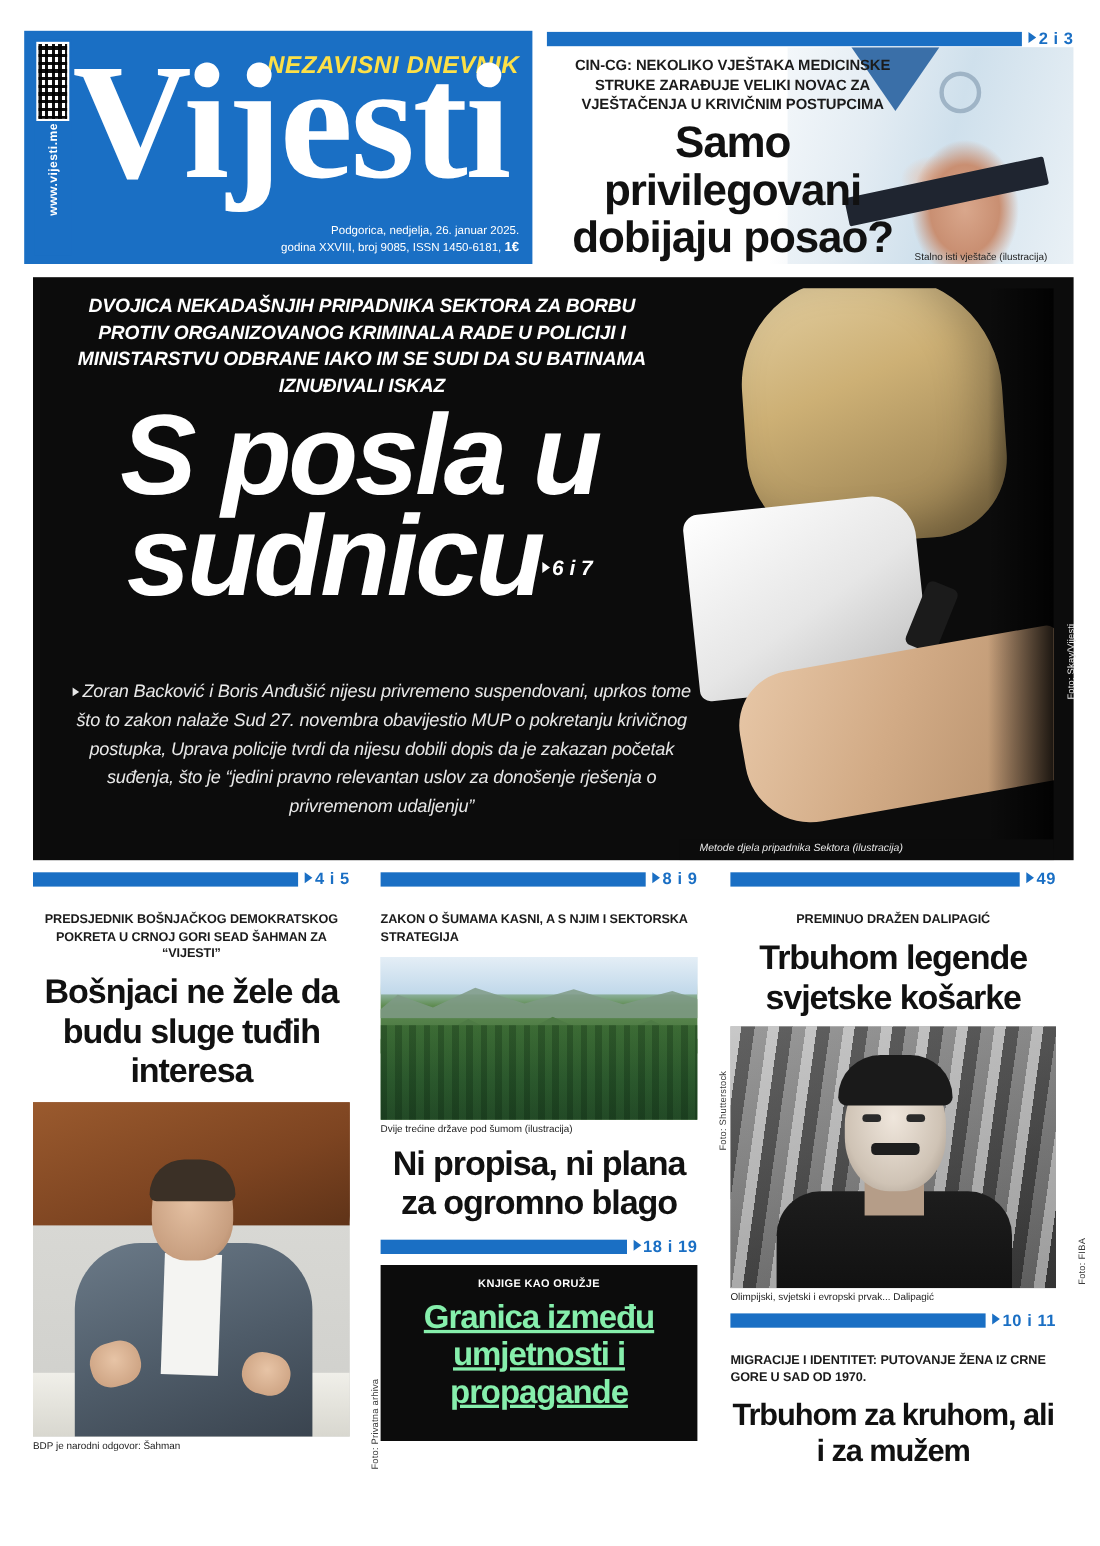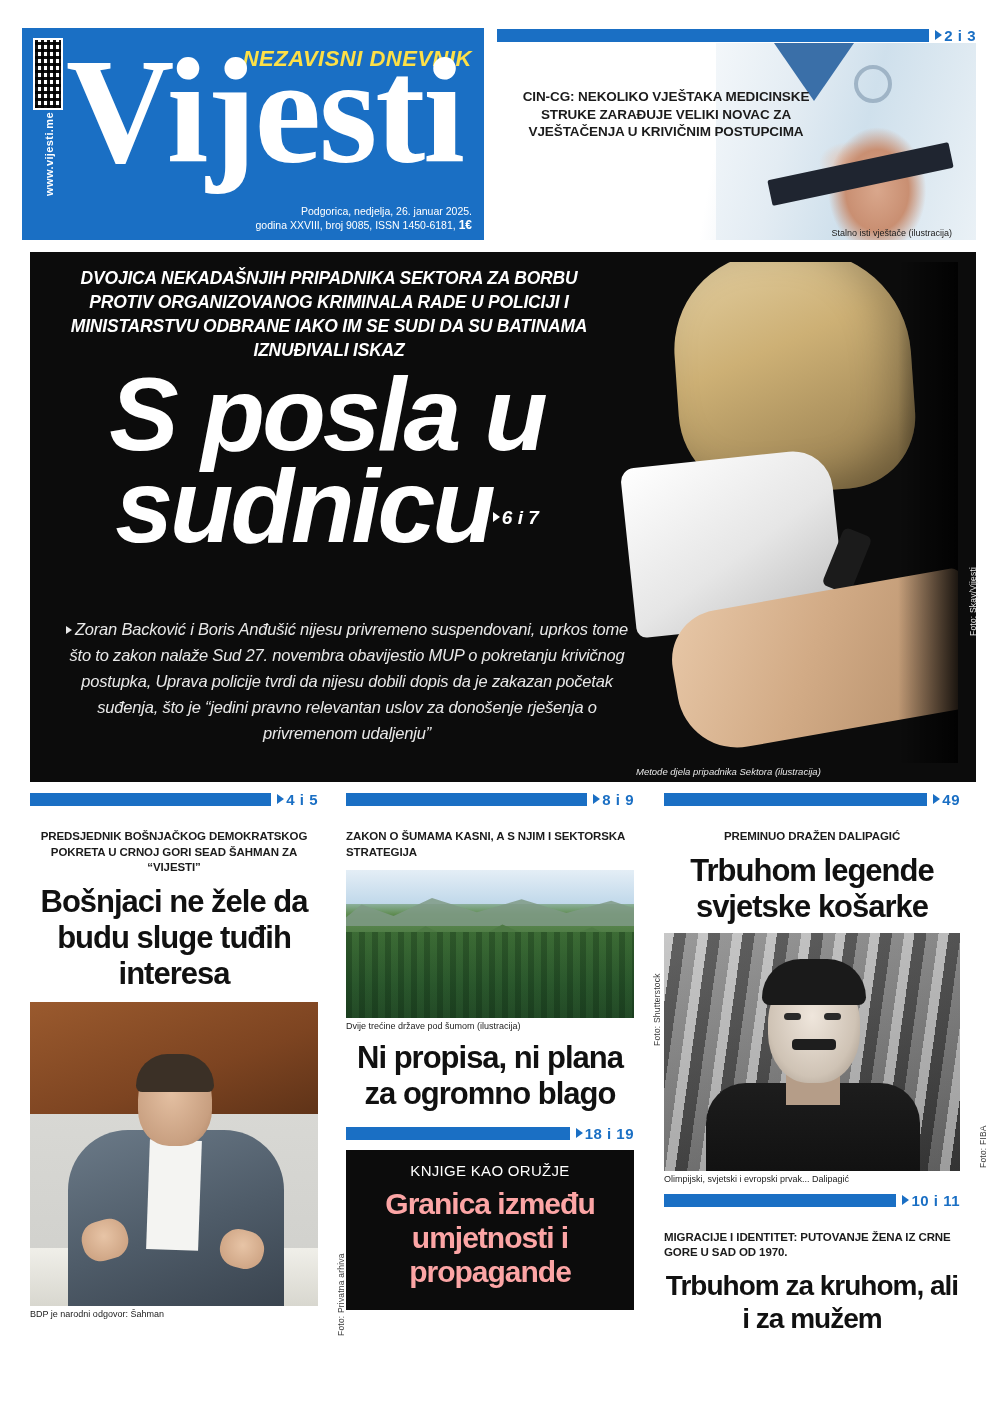--- a/index.html
+++ b/index.html
@@ -175,21 +175,20 @@
   .teaser-kicker {
     position: absolute;
     left: 4px; top: 8px;
     width: 330px;
     text-align: center;
     font-size: 13.5px;
     line-height: 17.5px;
     font-weight: bold;
     color: #1b1b1b;
     letter-spacing: -.1px;
-    margin-top: 37px;
   }
   .teaser-head {
     position: absolute;
     left: 4px; top: 66px;
     width: 330px;
     text-align: center;
     font-size: 40px;
     line-height: 43px;
     font-weight: bold;
     color: #111;
@@ -505,33 +504,34 @@
   .promo-black {
     margin-top: 9px;
     width: 288px; height: 160px;
     background: #0c0c0c;
     overflow: hidden;
     position: relative;
   }
   .promo-black .k {
     text-align: center;
     color: #ffffff;
-    font-size: 15px;
-    font-weight: normal;
+    font-size: 10px;
+    font-weight: bold;
     letter-spacing: .3px;
     padding-top: 12px;
   }
   .promo-black .h {
     text-align: center;
-    color: #fca5a5;
+    color: #86efac;
     font-size: 30px;
     line-height: 34px;
     font-weight: bold;
     letter-spacing: -1px;
     padding-top: 8px;
+    text-decoration: underline;
   }
 
   .spacer8 { height: 8px; }
   .spacer14 { height: 14px; }
 </style>
 </head>
 <body>
 
 <div class="page">
 
@@ -558,20 +558,21 @@
       <div class="bar"></div>
       <div class="pg"><span class="tri"></span><span>2 i 3</span></div>
     </div>
     <div class="teaser-body">
       <div class="teaser-photo">
         <div class="collar"></div>
         <div class="steth"></div>
         <div class="tablet"></div>
       </div>
       <div class="teaser-kicker">CIN-CG: NEKOLIKO VJEŠTAKA MEDICINSKE STRUKE ZARAĐUJE VELIKI NOVAC ZA VJEŠTAČENJA U KRIVIČNIM POSTUPCIMA</div>
+      <div class="teaser-head">Samo privilegovani dobijaju posao?</div>
       <div class="teaser-cap">Stalno isti vještače (ilustracija)</div>
 
     </div>
   </div>
 
   <div class="main-story">
     <div class="main-photo">
       <div class="bag"></div>
       <div class="shirt"></div>
       <div class="watch"></div>

